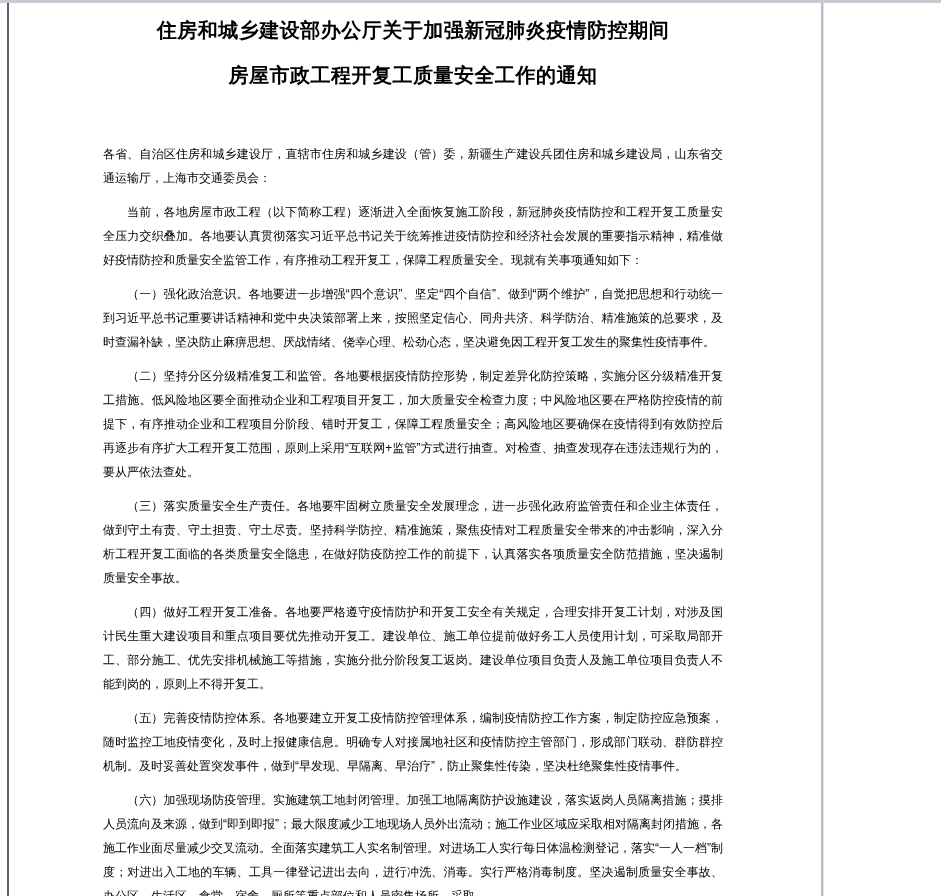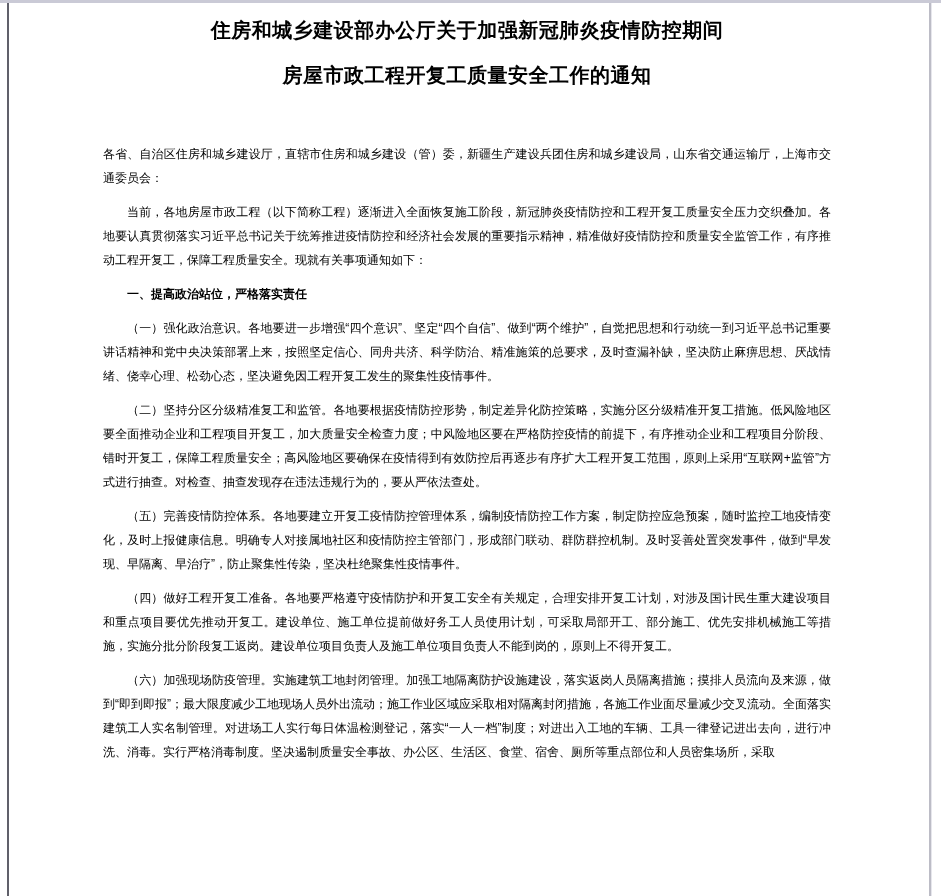--- a/index.html
+++ b/index.html
@@ -7,21 +7,21 @@
     width: 941px; height: 896px; overflow: hidden;
     background: #ffffff; color: #000000;
     font-family: "Liberation Sans", "DejaVu Sans", sans-serif;
     position: relative;
   }
   .top-strip {
     position: absolute; top: 0; left: 0; width: 941px; height: 3px;
     background: #cacad6; z-index: 2;
   }
   .page {
-    position: absolute; top: 3px; left: 7px; bottom: 0; width: 924px;
+    position: absolute; top: 3px; left: 7px; bottom: 0; width: 816px;
     box-sizing: border-box; background: #ffffff;
     border-left: 2px solid #60606a;
     border-right: 2px solid #bcbcc6;
     box-shadow: 1px 0 0 #e6e6ec;
   }
   .content { padding: 5px 98px 0 94px; }
   .doc-title {
     font-size: 20px; font-weight: bold; line-height: 45px;
     text-align: center; letter-spacing: 0.5px;
     margin: 0 0 44px 0;
@@ -47,24 +47,24 @@
 
     <div class="doc-title">
       <div>住房和城乡建设部办公厅关于加强新冠肺炎疫情防控期间</div>
       <div>房屋市政工程开复工质量安全工作的通知</div>
     </div>
 
     <p class="para no-indent">各省、自治区住房和城乡建设厅，直辖市住房和城乡建设（管）委，新疆生产建设兵团住房和城乡建设局，山东省交通运输厅，上海市交通委员会：</p>
 
     <p class="para">当前，各地房屋市政工程（以下简称工程）逐渐进入全面恢复施工阶段，新冠肺炎疫情防控和工程开复工质量安全压力交织叠加。各地要认真贯彻落实习近平总书记关于统筹推进疫情防控和经济社会发展的重要指示精神，精准做好疫情防控和质量安全监管工作，有序推动工程开复工，保障工程质量安全。现就有关事项通知如下：</p>
 
-    <h3 class="sec-heading">一、提高政治站位，严格落实责任</h3>
 
     <p class="para">（一）强化政治意识。各地要进一步增强“四个意识”、坚定“四个自信”、做到“两个维护”，自觉把思想和行动统一到习近平总书记重要讲话精神和党中央决策部署上来，按照坚定信心、同舟共济、科学防治、精准施策的总要求，及时查漏补缺，坚决防止麻痹思想、厌战情绪、侥幸心理、松劲心态，坚决避免因工程开复工发生的聚集性疫情事件。</p>
     <p class="para">（二）坚持分区分级精准复工和监管。各地要根据疫情防控形势，制定差异化防控策略，实施分区分级精准开复工措施。低风险地区要全面推动企业和工程项目开复工，加大质量安全检查力度；中风险地区要在严格防控疫情的前提下，有序推动企业和工程项目分阶段、错时开复工，保障工程质量安全；高风险地区要确保在疫情得到有效防控后再逐步有序扩大工程开复工范围，原则上采用“互联网+监管”方式进行抽查。对检查、抽查发现存在违法违规行为的，要从严依法查处。</p>
+    <p class="para">（三）落实质量安全生产责任。各地要牢固树立质量安全发展理念，进一步强化政府监管责任和企业主体责任，做到守土有责、守土担责、守土尽责。坚持科学防控、精准施策，聚焦疫情对工程质量安全带来的冲击影响，深入分析工程开复工面临的各类质量安全隐患，在做好防疫防控工作的前提下，认真落实各项质量安全防范措施，坚决遏制质量安全事故。</p>
 
 
+    <p class="para">（四）做好工程开复工准备。各地要严格遵守疫情防护和开复工安全有关规定，合理安排开复工计划，对涉及国计民生重大建设项目和重点项目要优先推动开复工。建设单位、施工单位提前做好务工人员使用计划，可采取局部开工、部分施工、优先安排机械施工等措施，实施分批分阶段复工返岗。建设单位项目负责人及施工单位项目负责人不能到岗的，原则上不得开复工。</p>
     <p class="para">（五）完善疫情防控体系。各地要建立开复工疫情防控管理体系，编制疫情防控工作方案，制定防控应急预案，随时监控工地疫情变化，及时上报健康信息。明确专人对接属地社区和疫情防控主管部门，形成部门联动、群防群控机制。及时妥善处置突发事件，做到“早发现、早隔离、早治疗”，防止聚集性传染，坚决杜绝聚集性疫情事件。</p>
-    <p class="para">（四）做好工程开复工准备。各地要严格遵守疫情防护和开复工安全有关规定，合理安排开复工计划，对涉及国计民生重大建设项目和重点项目要优先推动开复工。建设单位、施工单位提前做好务工人员使用计划，可采取局部开工、部分施工、优先安排机械施工等措施，实施分批分阶段复工返岗。建设单位项目负责人及施工单位项目负责人不能到岗的，原则上不得开复工。</p>
     <p class="para">（六）加强现场防疫管理。实施建筑工地封闭管理。加强工地隔离防护设施建设，落实返岗人员隔离措施；摸排人员流向及来源，做到“即到即报”；最大限度减少工地现场人员外出流动；施工作业区域应采取相对隔离封闭措施，各施工作业面尽量减少交叉流动。全面落实建筑工人实名制管理。对进场工人实行每日体温检测登记，落实“一人一档”制度；对进出入工地的车辆、工具一律登记进出去向，进行冲洗、消毒。实行严格消毒制度。坚决遏制质量安全事故、办公区、生活区、食堂、宿舍、厕所等重点部位和人员密集场所，采取</p>
 
   </div>
 </div>
 
 </body></html>

